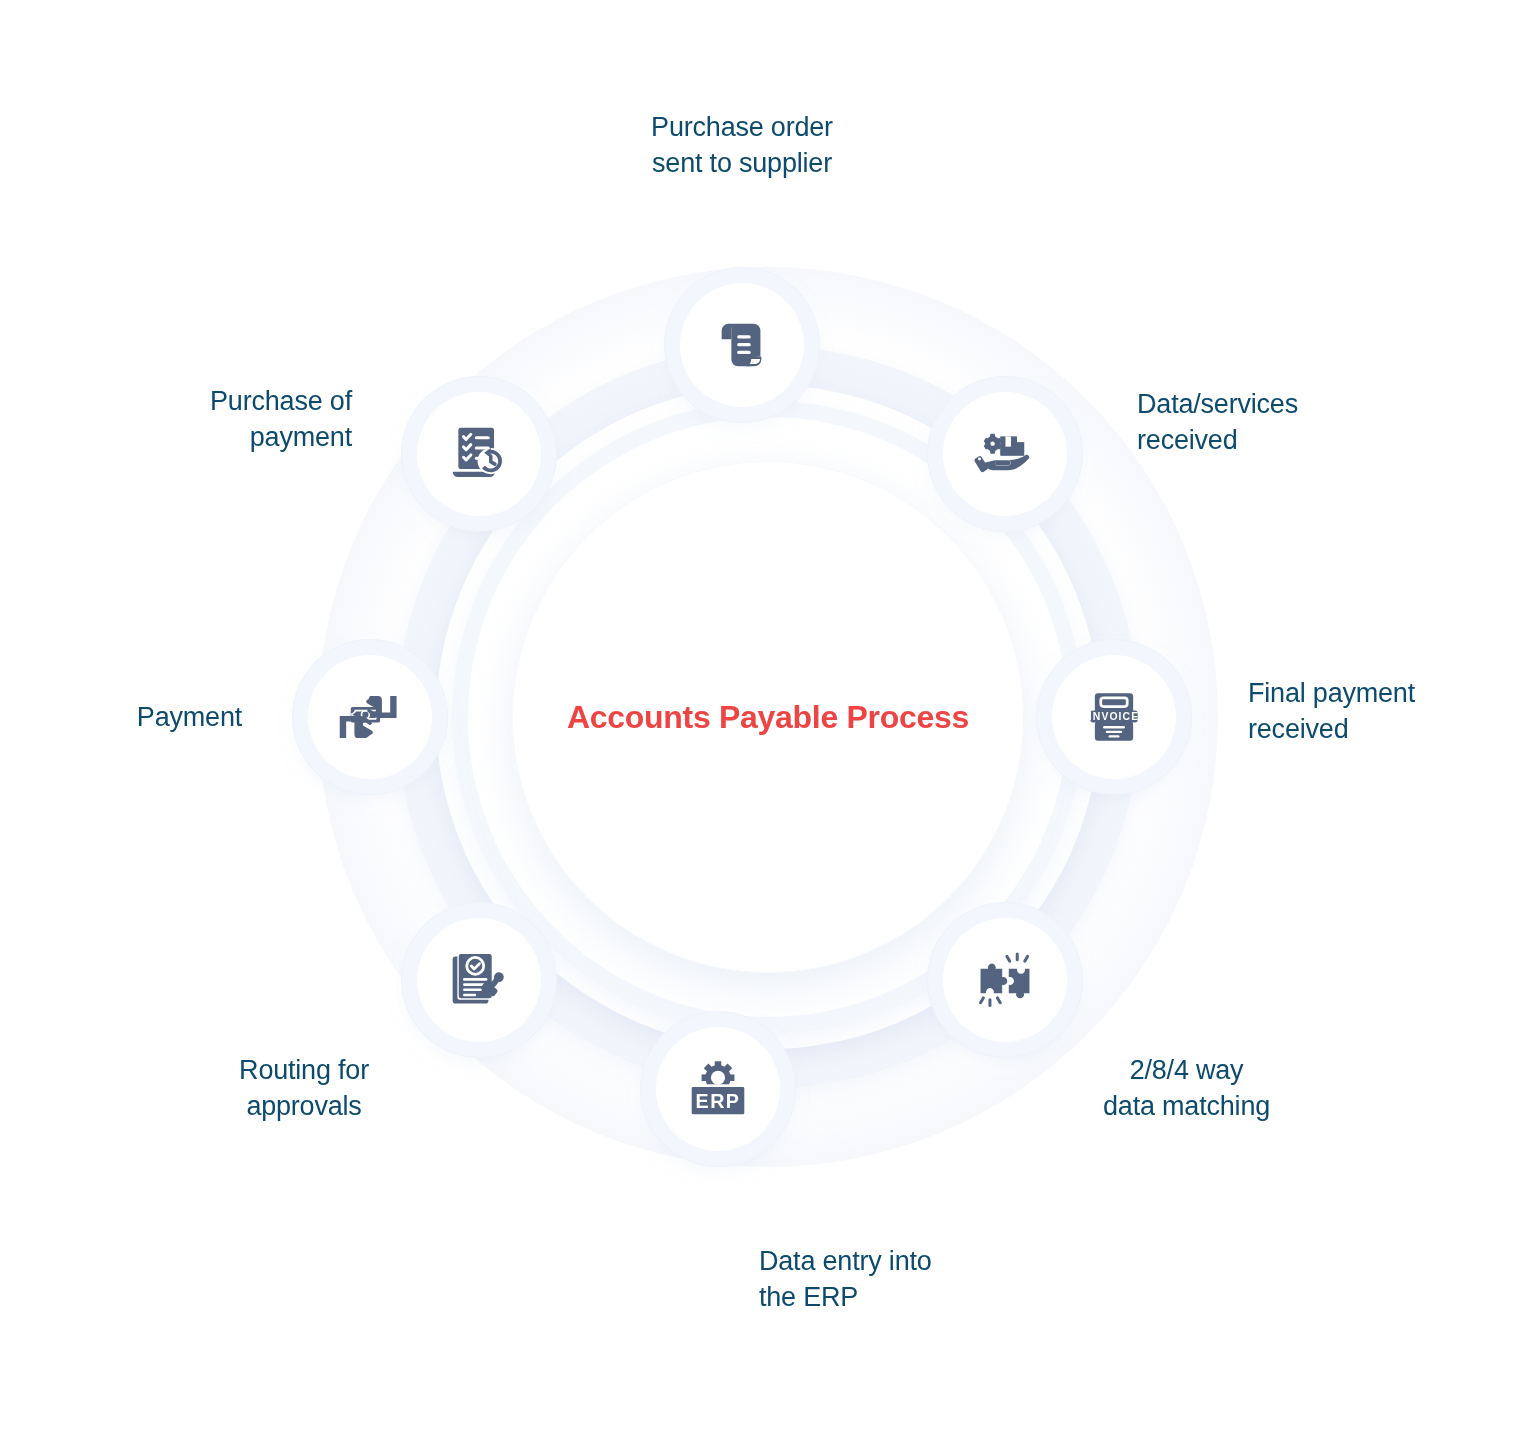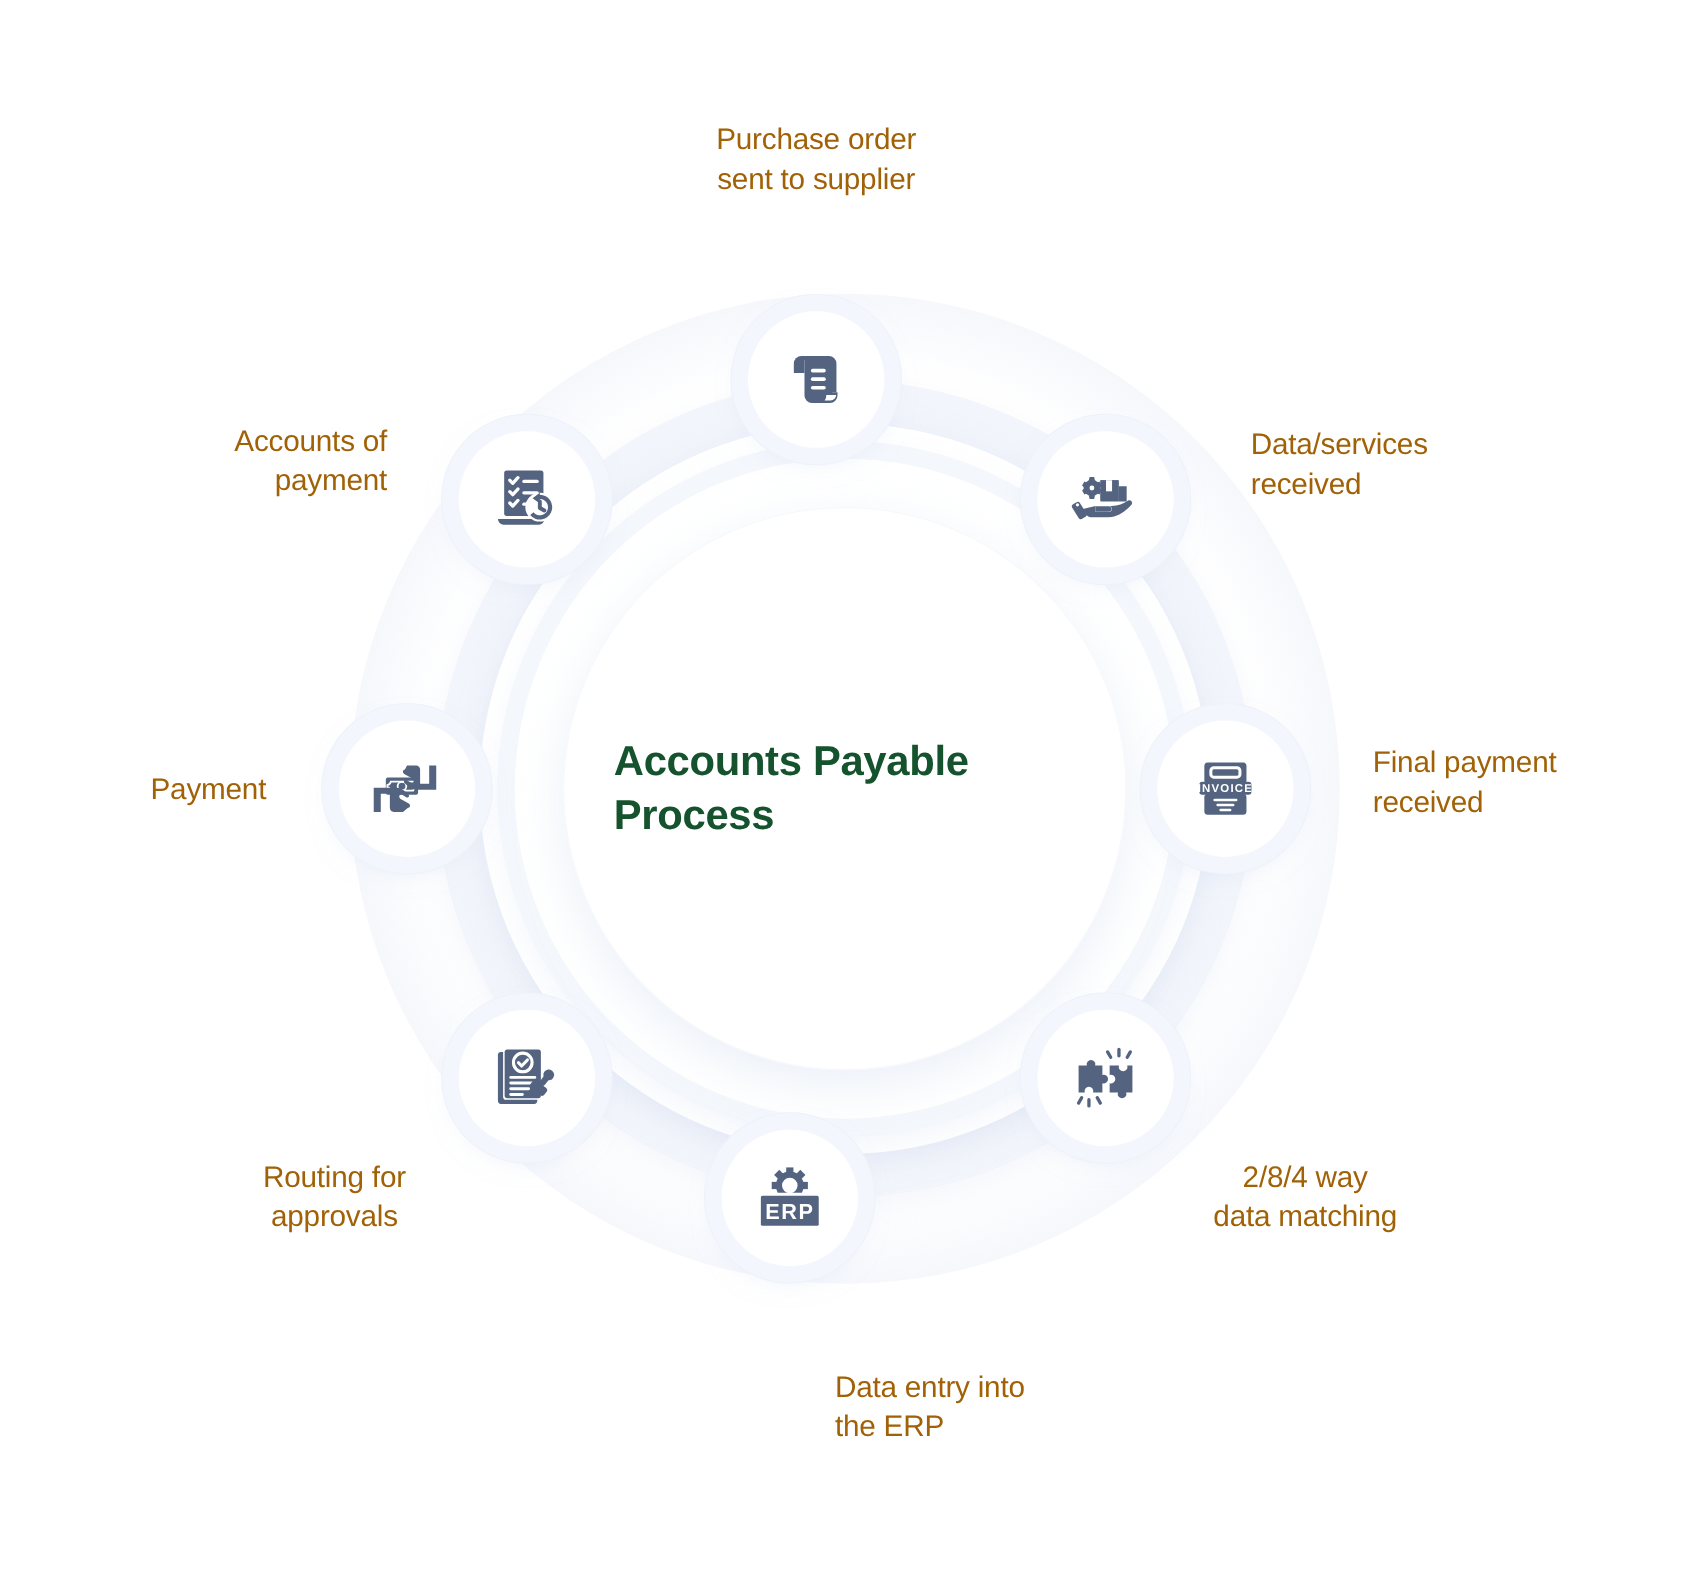--- a/index.html
+++ b/index.html
@@ -74,22 +74,23 @@
                 0 14px 44px rgba(206,217,238,0.40);
   }
 
   
   .center-title {
     position: absolute;
     left: 50%;
     top: 717px;
     transform: translate(-50%, -50%);
     width: 420px;
-    color: #14532d;
-    font-size: 38px;
+    text-align: center;
+    color: #ef4444;
+    font-size: 32px;
     font-weight: bold;
     line-height: 1.28;
     letter-spacing: -0.3px;
   }
 
   
   .node {
     position: absolute;
     width: 160px;
     height: 160px;
@@ -113,21 +114,21 @@
     box-shadow: 0 0 0 15px #f3f6fc,
                 0 0 0 16px #eef2fa,
                 0 8px 26px rgba(198,211,236,0.55);
   }
 
   .bubble svg { display: block; }
 
   
   .label {
     position: absolute;
-    color: #a16207;
+    color: #0c4a6e;
     font-size: 27px;
     line-height: 1.34;
     letter-spacing: -0.2px;
     white-space: pre-line;
   }
   .label.al-left   { text-align: left; }
   .label.al-right  { text-align: right; }
   .label.al-center { text-align: center; }
 </style>
 </head>
@@ -290,17 +291,17 @@
 received</div>
       <div class="label al-left" style="left: 1248px; top: 711px; transform: translate(0px, -50%);">Final payment
 received</div>
       <div class="label al-center" style="left: 1103.04px; top: 1088.04px; transform: translate(0px, -50%);">2/8/4 way
 data matching</div>
       <div class="label al-left" style="left: 759px; top: 1279px; transform: translate(0px, -50%);">Data entry into
 the ERP</div>
       <div class="label al-center" style="left: 368.956px; top: 1088.04px; transform: translate(-100%, -50%);">Routing for
 approvals</div>
       <div class="label al-center" style="left: 242px; top: 717px; transform: translate(-100%, -50%); white-space: pre-line;">Payment</div>
-      <div class="label al-right" style="left: 351.956px; top: 418.956px; transform: translate(-100%, -50%); white-space: pre-line;">Accounts of
+      <div class="label al-right" style="left: 351.956px; top: 418.956px; transform: translate(-100%, -50%); white-space: pre-line;">Purchase of
 payment</div>
     </div>
 
 </div>
 
 </body></html>

